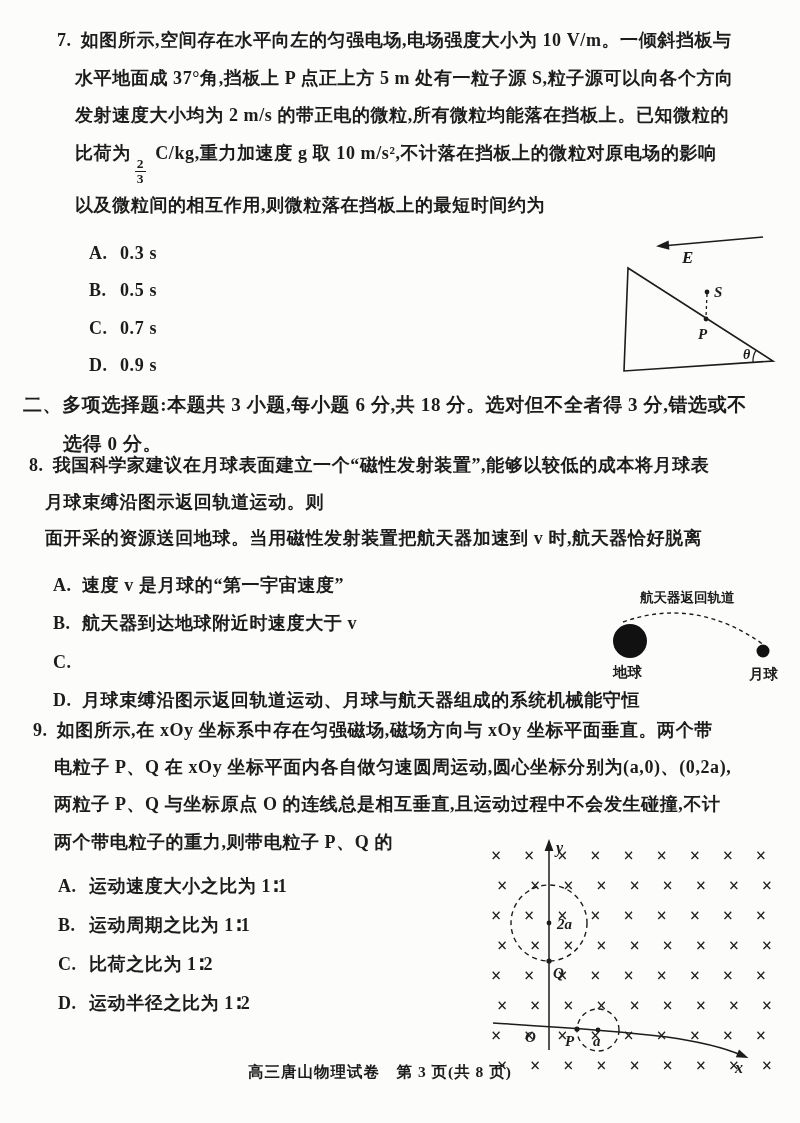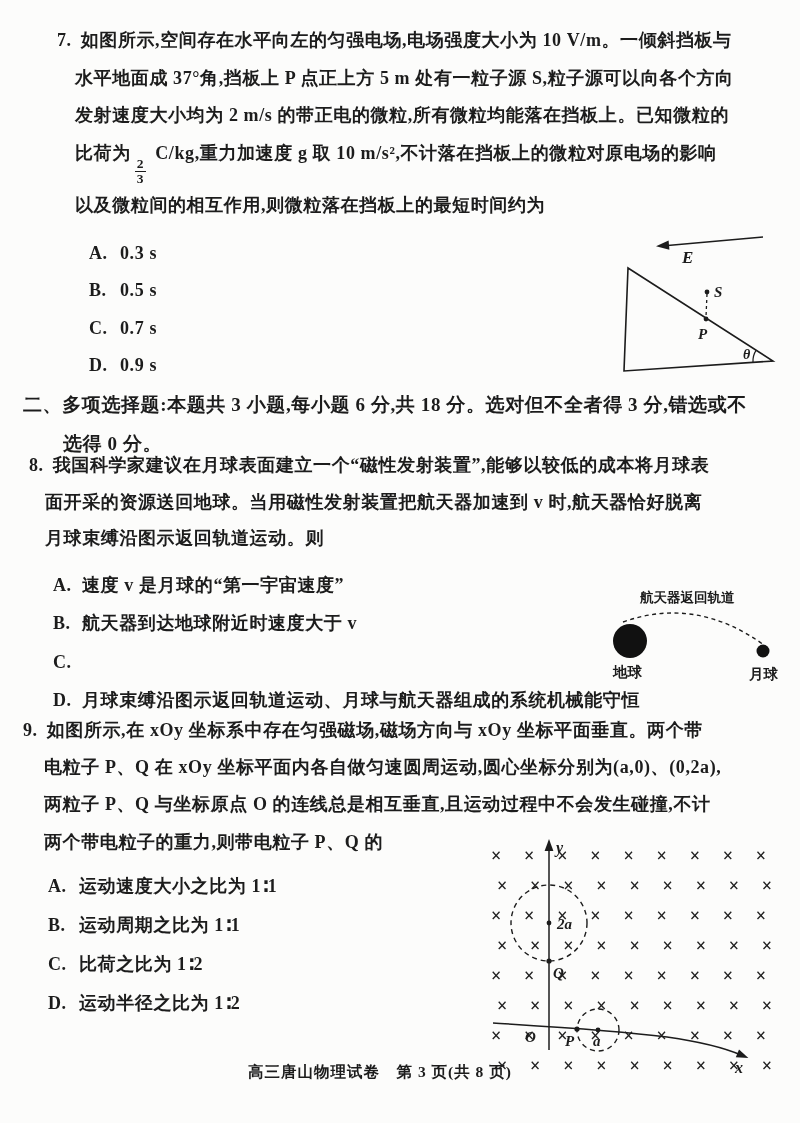--- a/index.html
+++ b/index.html
@@ -29,21 +29,21 @@
   #sec2 .qline{font-weight:700;font-size:19px;line-height:39px;}
   #sec2 .l2{padding-left:40px;}
   
   #q8{left:29px;top:447px;}
   #q8 .qline{line-height:36.5px;}
   #q8 .indent{padding-left:16px;}
   #q8 .opts{margin-top:9px;margin-left:24px;}
   #q8 .opt-row{line-height:38.5px;}
   #q8 .opt-letter{width:29px;}
   
-  #q9{left:23px;top:712px;}
+  #q9{left:33px;top:712px;}
   #q9 .qline{line-height:37.2px;}
   #q9 .indent{padding-left:21px;}
   #q9 .opts{margin-top:6px;margin-left:25px;}
   #q9 .opt-row{line-height:39px;}
   
   .diagram{position:absolute;}
   #q7-diagram{left:612px;top:232px;width:190px;height:152px;}
   #q8-diagram{left:586px;top:582px;width:214px;height:112px;margin-left:20px;}
   #q9-diagram{left:487px;top:836px;width:310px;height:255px;}
   #q9-diagram .crosses{position:absolute;left:0;top:0;width:100%;height:100%;}
@@ -111,22 +111,22 @@
   </svg>
 </div>
 
 <div class="block" id="sec2">
   <div class="qline">二、多项选择题:本题共 3 小题,每小题 6 分,共 18 分。选对但不全者得 3 分,错选或不</div>
   <div class="qline l2">选得 0 分。</div>
 </div>
 
 <div class="block" id="q8">
   <div class="qline"><span class="qnum">8.</span><span>我国科学家建议在月球表面建立一个“磁性发射装置”,能够以较低的成本将月球表</span></div>
+  <div class="qline indent">月球束缚沿图示返回轨道运动。则</div>
   <div class="qline indent">面开采的资源送回地球。当用磁性发射装置把航天器加速到 v 时,航天器恰好脱离</div>
-  <div class="qline indent">月球束缚沿图示返回轨道运动。则</div>
   <div class="opts">
     <div class="opt-row">
         <span class="opt-letter">A.</span>
         <span>速度 v 是月球的“第一宇宙速度”</span>
       </div>
     <div class="opt-row">
         <span class="opt-letter">B.</span>
         <span>航天器到达地球附近时速度大于 v</span>
       </div>
     <div class="opt-row">

